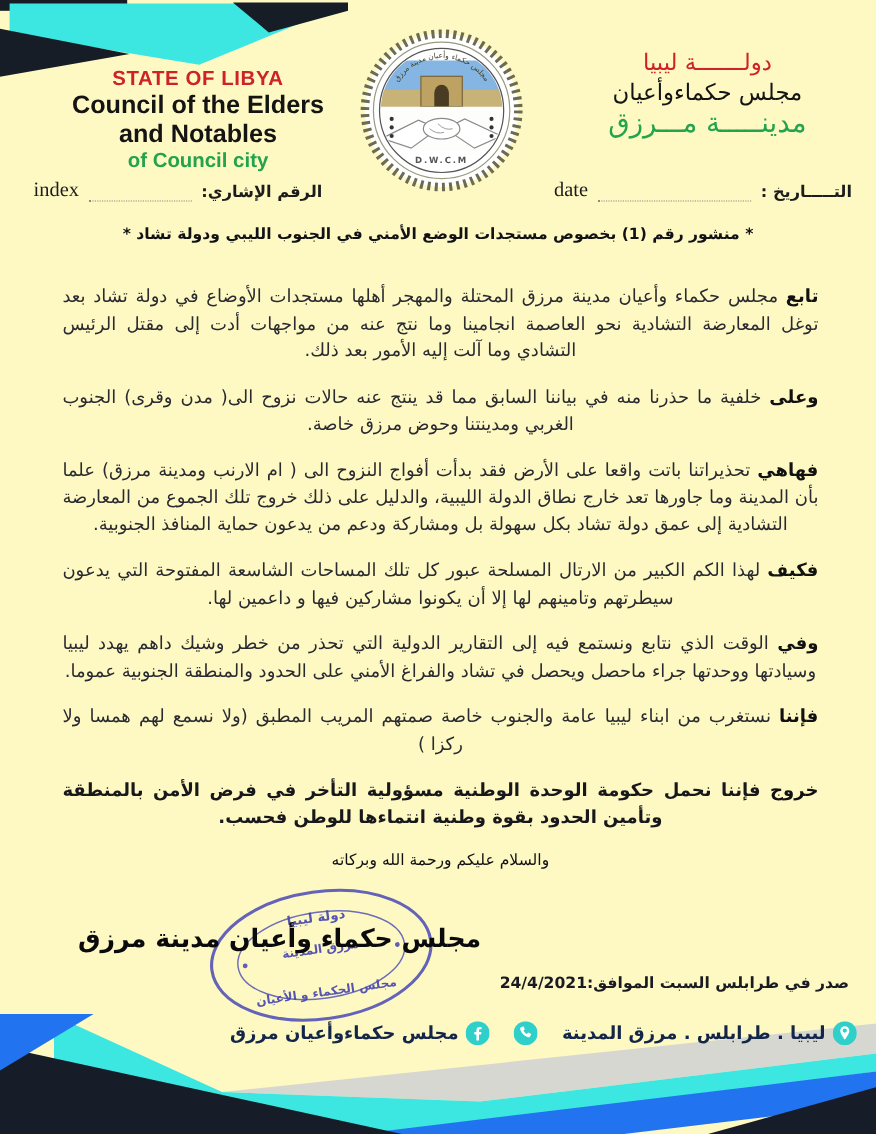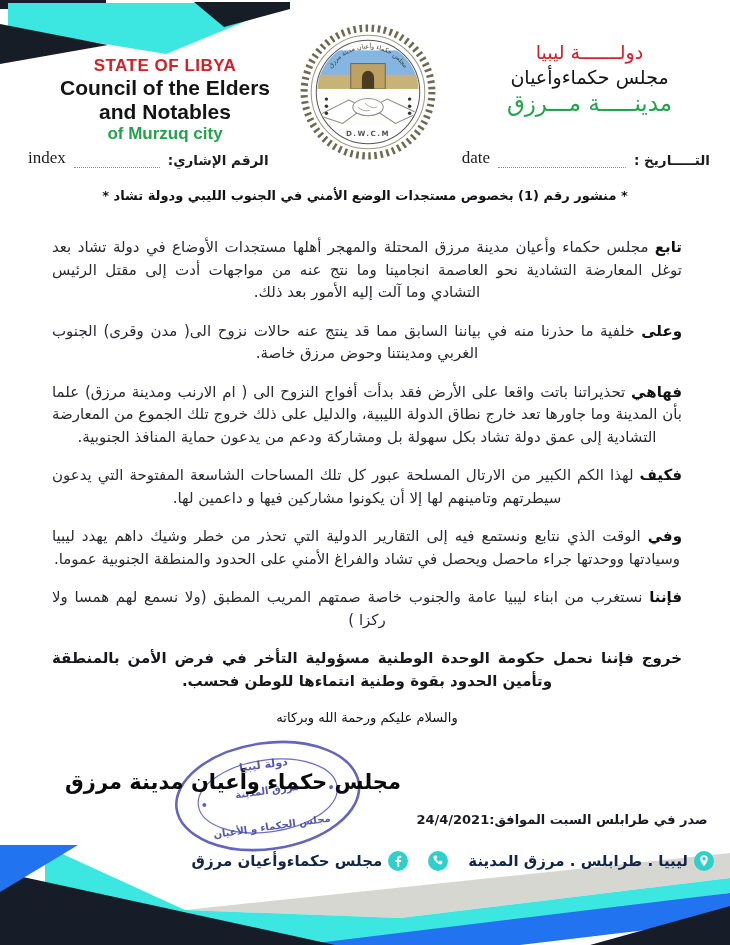--- a/index.html
+++ b/index.html
@@ -1,19 +1,19 @@
 <!DOCTYPE html>
 <html lang="ar"><head>
 <meta charset="utf-8">
 <style>
   html,body{margin:0;padding:0;}
   body{background:#777;}
   .page{
     position:relative;width:730px;height:945px;margin:0 auto;
-    background:#ffffff;overflow:hidden;
+    background:#fef9c3;overflow:hidden;
     font-family:"DejaVu Sans",sans-serif;color:#26262c;
   }
   svg.deco{position:absolute;left:0;top:0;z-index:0;display:block;}
   .content{position:absolute;inset:0;z-index:2;}
 
   
   .hdr-en{position:absolute;left:22px;top:56px;width:286px;text-align:center;
     font-family:"Liberation Sans",sans-serif;font-weight:bold;line-height:1.15;}
   .hdr-en .l1{color:#cf2128;font-size:17px;letter-spacing:.5px;}
   .hdr-en .l2,.hdr-en .l3{color:#141414;font-size:21px;}
@@ -80,21 +80,21 @@
     <polygon points="590,945 730,906 730,945" fill="#161d28"></polygon>
     <polygon points="0,845 78,845 0,892" fill="#2173ef"></polygon>
   </svg>
 
   <div class="content">
 
     <div class="hdr-en">
       <div class="l1">STATE OF LIBYA</div>
       <div class="l2">Council of the Elders</div>
       <div class="l3">and Notables</div>
-      <div class="l4">of Murzuq city</div>
+      <div class="l4">of Council city</div>
     </div>
 
     <div class="emblem-wrap">
       <svg width="140" height="140" viewBox="0 0 138 138">
         <defs>
           <clipPath id="emClip">
               <circle cx="69" cy="69" r="50"></circle>
             </clipPath>
           <path id="arcPath" d="M 26,69 A 43,43 0 0 1 112,69"></path>
         </defs>

